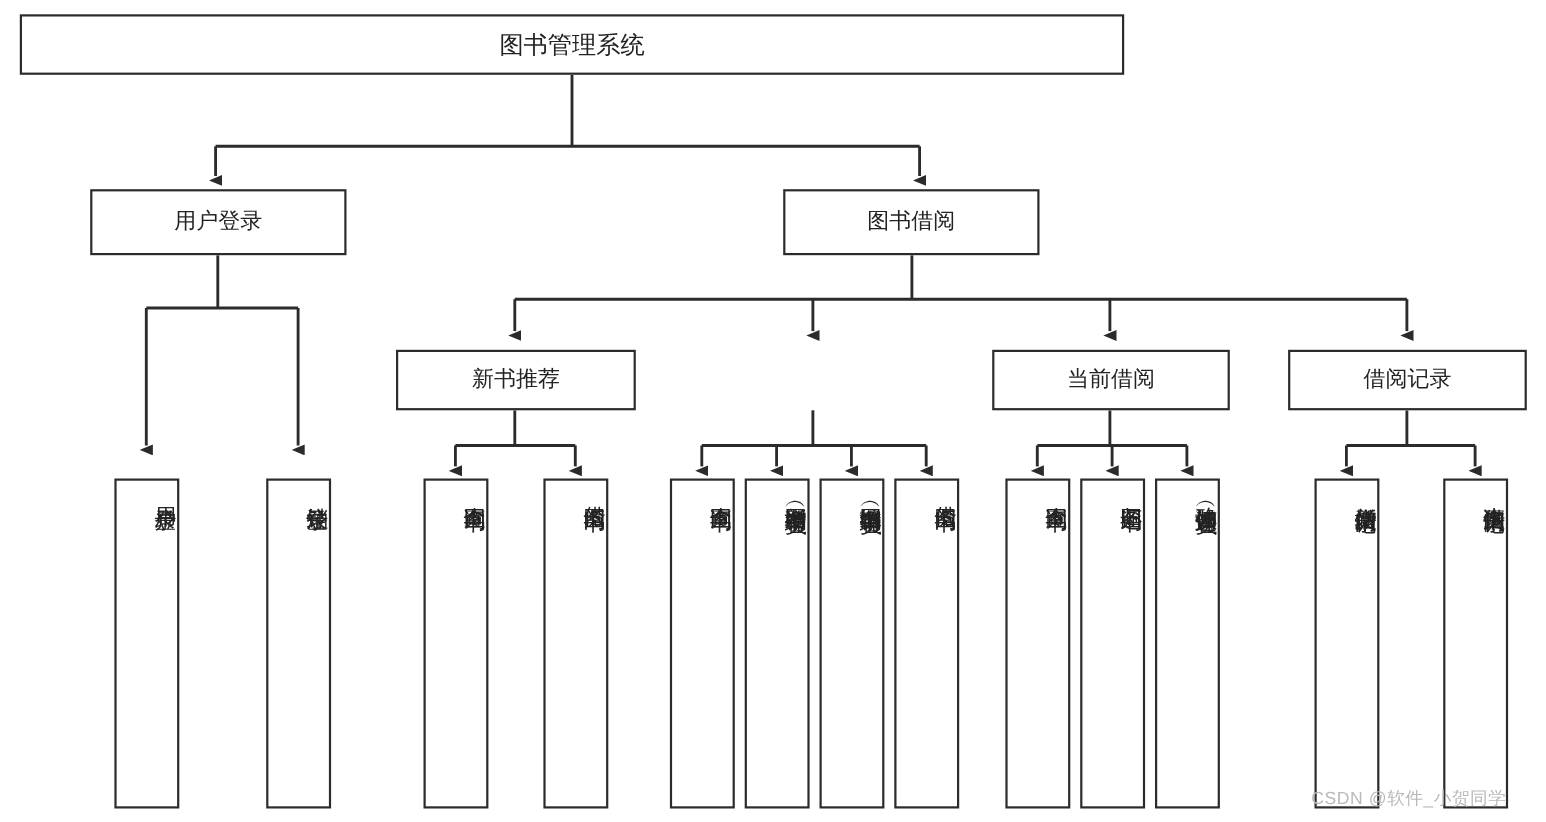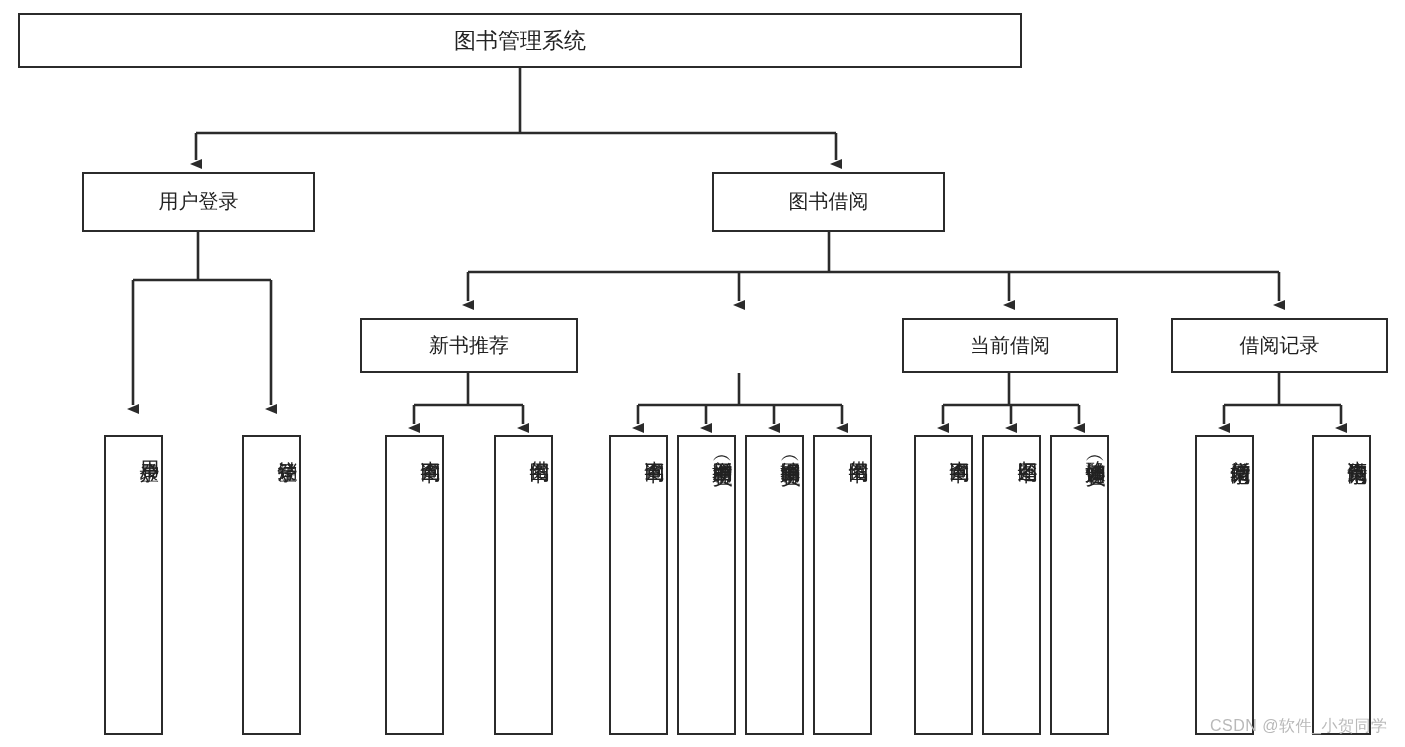--- a/index.html
+++ b/index.html
@@ -184,15 +184,15 @@
     <span class="leaf-label">确认归还（管理员）</span>
   </div>
 
   <div class="node leaf" style="left:1195px; top:435px; width:59px; height:300px;">
     <span class="leaf-label">新增借阅记录</span>
   </div>
   <div class="node leaf" style="left:1312px; top:435px; width:59px; height:300px;">
     <span class="leaf-label">查询借阅记录</span>
   </div>
 
-  <div class="watermark" style="left:1192px; top:716px;margin-left:18px;">CSDN @软件_小贺同学</div>
+  <div class="watermark" style="left:1192px; top:716px;">CSDN @软件_小贺同学</div>
 
 </div>
 
 </body></html>

